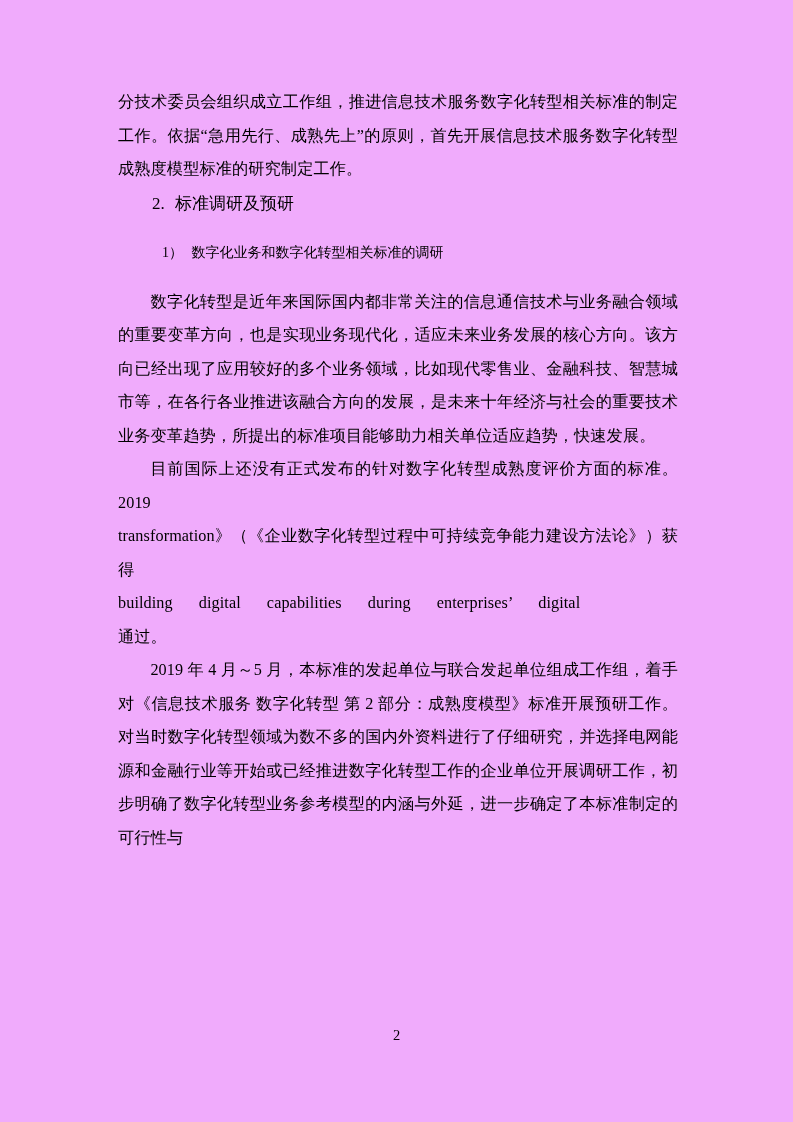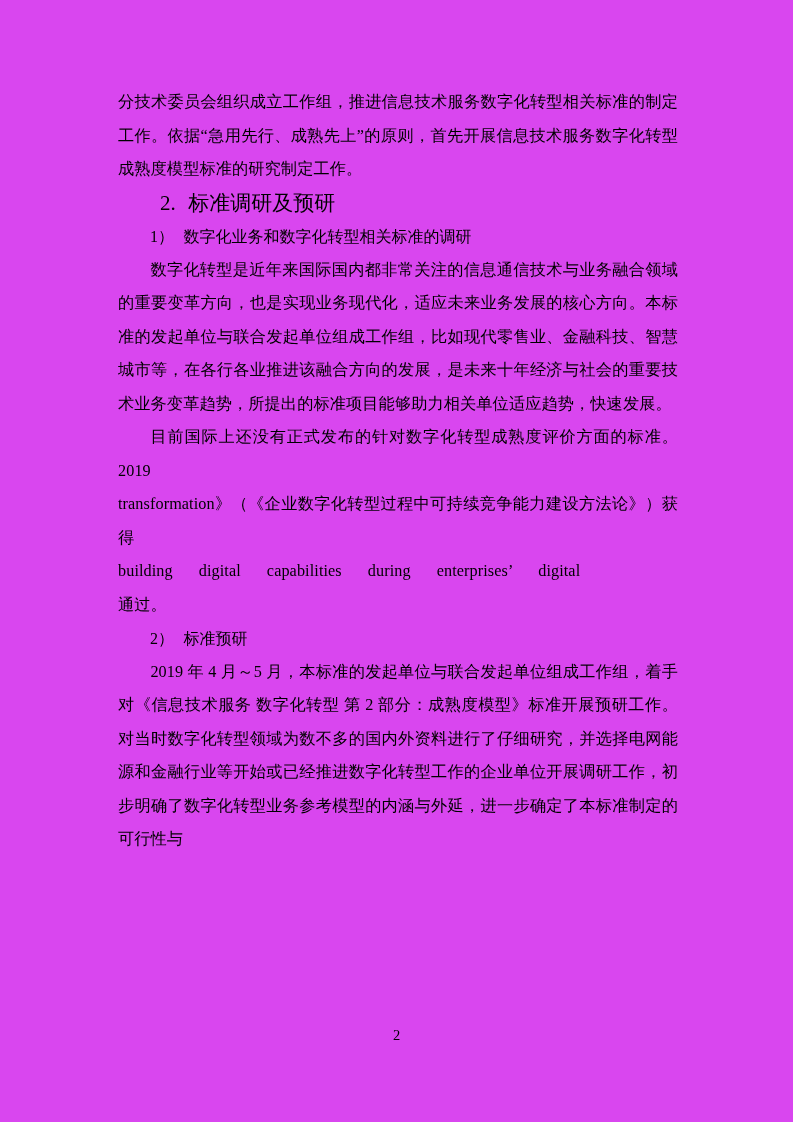--- a/index.html
+++ b/index.html
@@ -13,52 +13,52 @@
     font-family: "Liberation Serif", serif;
     color: #000000;
     position: relative;
     overflow: hidden;
   }
   .page {
     position: absolute;
     top: 0; left: 0;
     width: 793px;
     height: 1122px;
-    background: #d946ef;
+    background: #f0abfc;
   }
   .content {
     position: absolute;
     left: 118px;
     top: 86px;
     width: 560px;
   }
   .para {
     font-size: 16.2px;
     line-height: 33.5px;
     text-align: justify;
     text-justify: inter-ideograph;
     margin: 0;
     letter-spacing: 0.1px;
   }
   .indent2 {
     text-indent: 2em;
   }
   .listitem {
-    font-size: 21px;
+    font-size: 17px;
     line-height: 33.5px;
     margin: 0;
     text-indent: 2em;
   }
   .listitem .num {
     margin-right: 0.6em;
   }
   .listitem2 {
-    font-size: 16px;
+    font-size: 14px;
     line-height: 33.5px;
-    margin: 0;
+    margin: 16px;
     text-indent: 2em;
   }
   .listitem2 .num {
     margin-right: 0.6em;
   }
   .spread {
     
     word-spacing: 0.45em;
   }
   .spread2 {
@@ -84,31 +84,28 @@
     <p class="para">分技术委员会组织成立工作组，推进信息技术服务数字化转型相关标准的制定工作。依据“急用先行、成熟先上”的原则，首先开展信息技术服务数字化转型成熟度模型标准的研究制定工作。</p>
 
     <p class="listitem">
       <span class="num">2.</span><span>标准调研及预研</span>
     </p>
 
     <p class="listitem2">
       <span class="num">1）</span><span>数字化业务和数字化转型相关标准的调研</span>
     </p>
 
-    <p class="para indent2">数字化转型是近年来国际国内都非常关注的信息通信技术与业务融合领域的重要变革方向，也是实现业务现代化，适应未来业务发展的核心方向。本标准的发起单位与联合发起单位组成工作组，比如现代零售业、金融科技、智慧城市等，在各行各业推进该融合方向的发展，是未来十年经济与社会的重要技术业务变革趋势，所提出的标准项目能够助力相关单位适应趋势，快速发展。</p>
+    <p class="para indent2">数字化转型是近年来国际国内都非常关注的信息通信技术与业务融合领域的重要变革方向，也是实现业务现代化，适应未来业务发展的核心方向。该方向已经出现了应用较好的多个业务领域，比如现代零售业、金融科技、智慧城市等，在各行各业推进该融合方向的发展，是未来十年经济与社会的重要技术业务变革趋势，所提出的标准项目能够助力相关单位适应趋势，快速发展。</p>
 
     <p class="para indent2">目前国际上还没有正式发布的针对数字化转型成熟度评价方面的标准。2019</p>
     <p class="para">transformation》（《企业数字化转型过程中可持续竞争能力建设方法论》）获得</p>
     <p class="para spread2">building digital capabilities during enterprises’ digital</p>
     <p class="para">通过。</p>
 
 
 
-    <p class="listitem2">
-      <span class="num">2）</span><span>标准预研</span>
-    </p>
 
     <p class="para indent2">2019 年 4 月～5 月，本标准的发起单位与联合发起单位组成工作组，着手对《信息技术服务 数字化转型 第 2 部分：成熟度模型》标准开展预研工作。对当时数字化转型领域为数不多的国内外资料进行了仔细研究，并选择电网能源和金融行业等开始或已经推进数字化转型工作的企业单位开展调研工作，初步明确了数字化转型业务参考模型的内涵与外延，进一步确定了本标准制定的可行性与</p>
 
   </div>
 
   <div class="pagenum">2</div>
 </div>
 
 </body></html>

